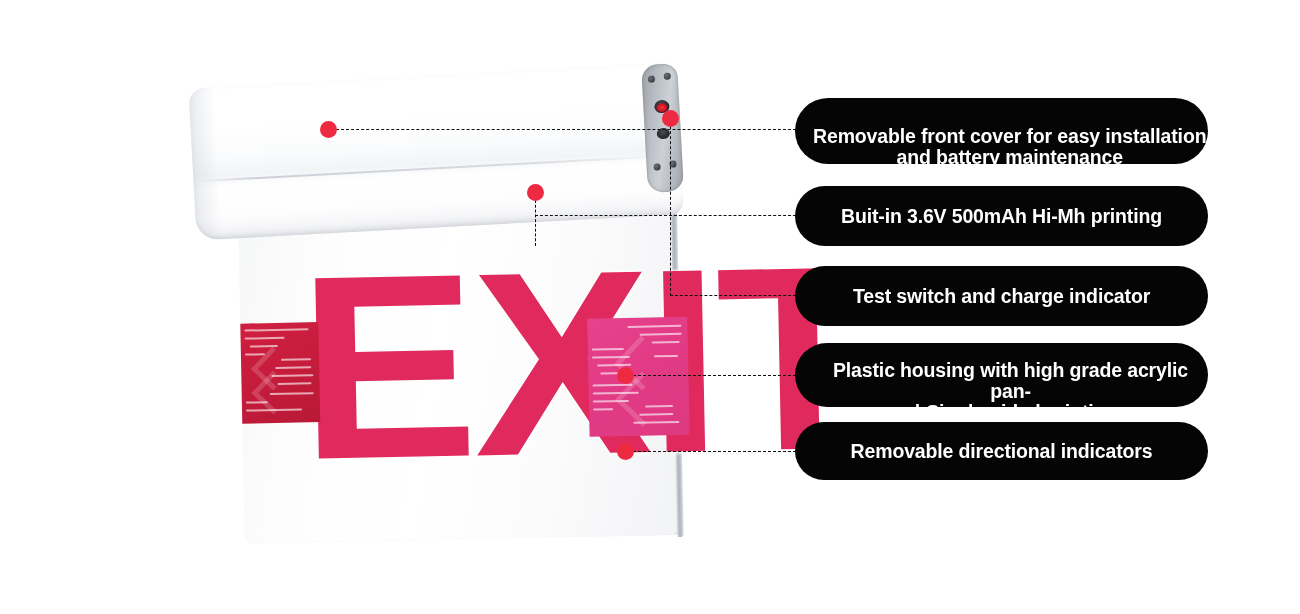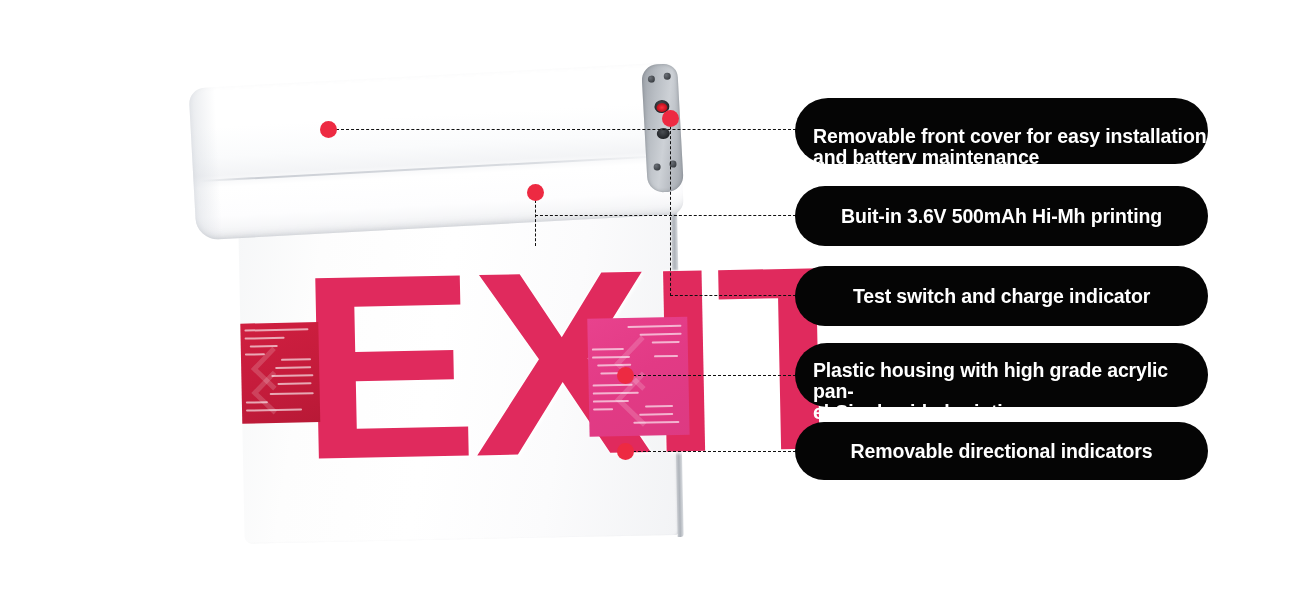--- a/index.html
+++ b/index.html
@@ -281,21 +281,21 @@
   .pill .pill-text {
     font-weight: bold;
     font-size: 19.5px;
     line-height: 24px;
     letter-spacing: -0.15px;
     white-space: pre-line;
   }
   .pill.center { justify-content: center; }
   .pill.center .pill-text { text-align: center; }
   .pill.lead   { justify-content: flex-start; padding-left: 18px; }
-  .pill.lead .pill-text { text-align: left; line-height: 23px; margin-top: 32px; }
+  .pill.lead .pill-text { text-align: center; line-height: 23px; margin-top: 32px; }
   .pill.tight .pill-text { line-height: 21px; }
 </style>
 </head>
 <body>
 
 <div id="stage">
 
   <div id="product">
 
     <div class="panel-wrap">

